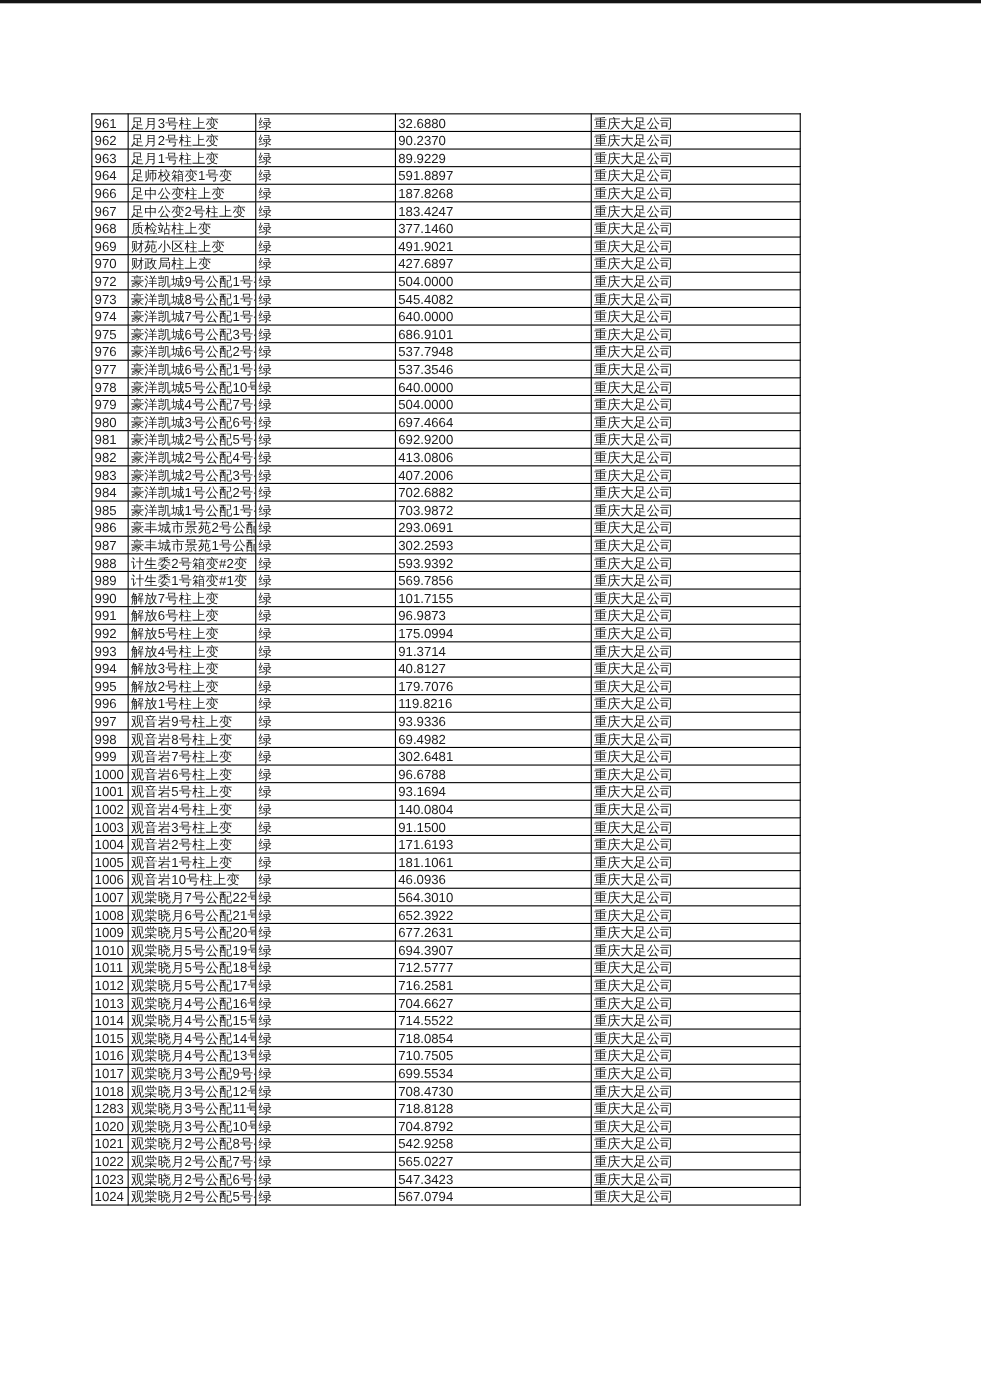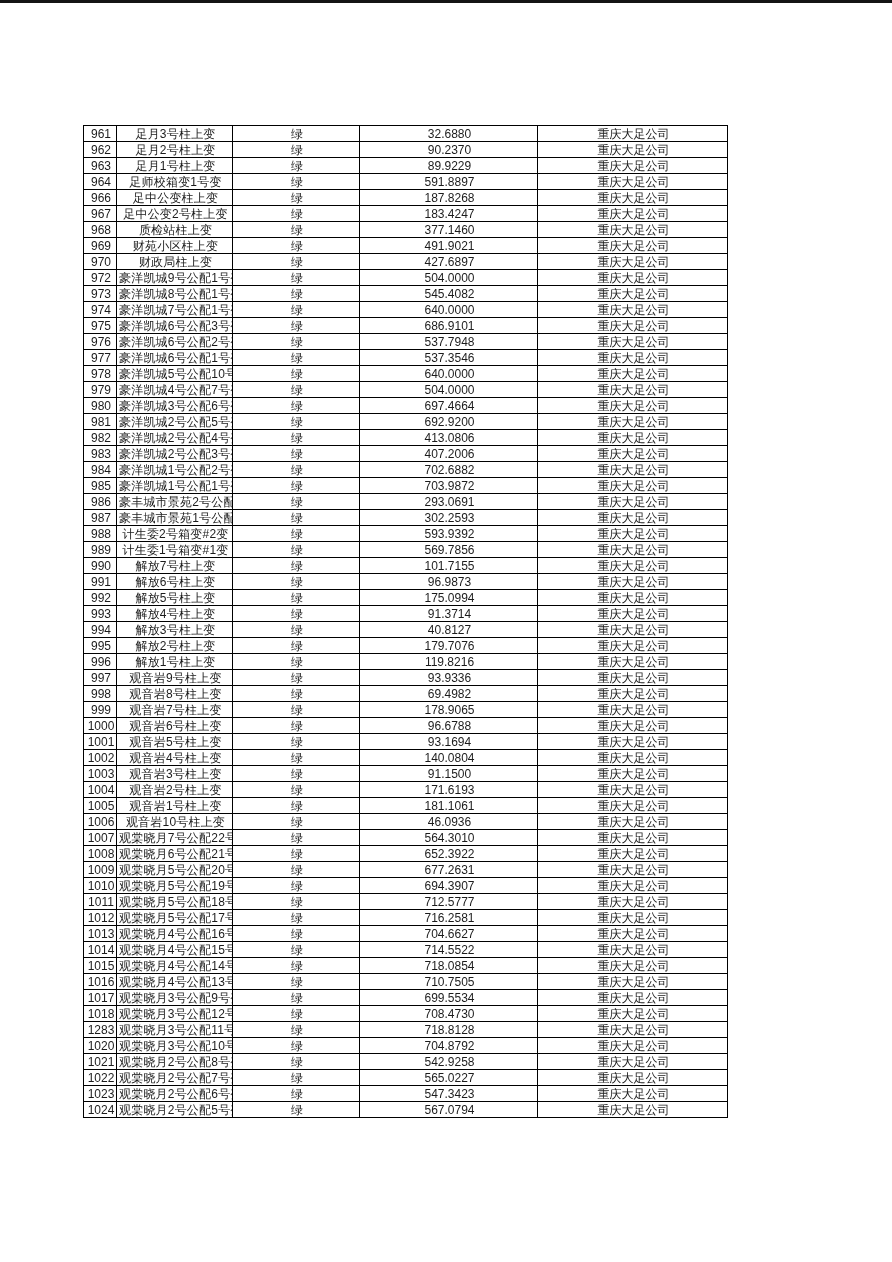--- a/index.html
+++ b/index.html
@@ -14,22 +14,21 @@
   .top-rule {
     position: absolute;
     top: 0; left: 0;
     width: 892px;
     height: 3px;
     background: #141414;
   }
   .sheet-table-wrap {
     position: absolute;
     left: 83px;
-    top: 125px;
-    text-align: center;
+    top: 103px;
   }
   table.sheet {
     border-collapse: collapse;
     table-layout: fixed;
     width: 644px;
   }
   table.sheet td {
     border: 1px solid #000000;
     height: 16px;
     padding: 0 0 0 2px;
@@ -316,21 +315,21 @@
           <td class="c-num">998</td>
           <td class="c-name">观音岩8号柱上变</td>
           <td class="c-status">绿</td>
           <td class="c-value">69.4982</td>
           <td class="c-company">重庆大足公司</td>
         </tr>
         <tr>
           <td class="c-num">999</td>
           <td class="c-name">观音岩7号柱上变</td>
           <td class="c-status">绿</td>
-          <td class="c-value">178.9065</td>
+          <td class="c-value">302.6481</td>
           <td class="c-company">重庆大足公司</td>
         </tr>
         <tr>
           <td class="c-num">1000</td>
           <td class="c-name">观音岩6号柱上变</td>
           <td class="c-status">绿</td>
           <td class="c-value">96.6788</td>
           <td class="c-company">重庆大足公司</td>
         </tr>
         <tr>

